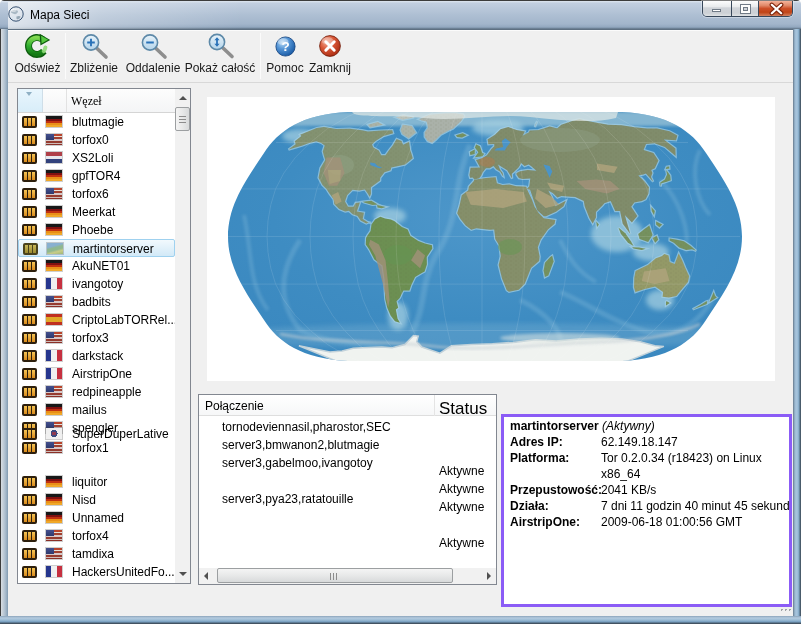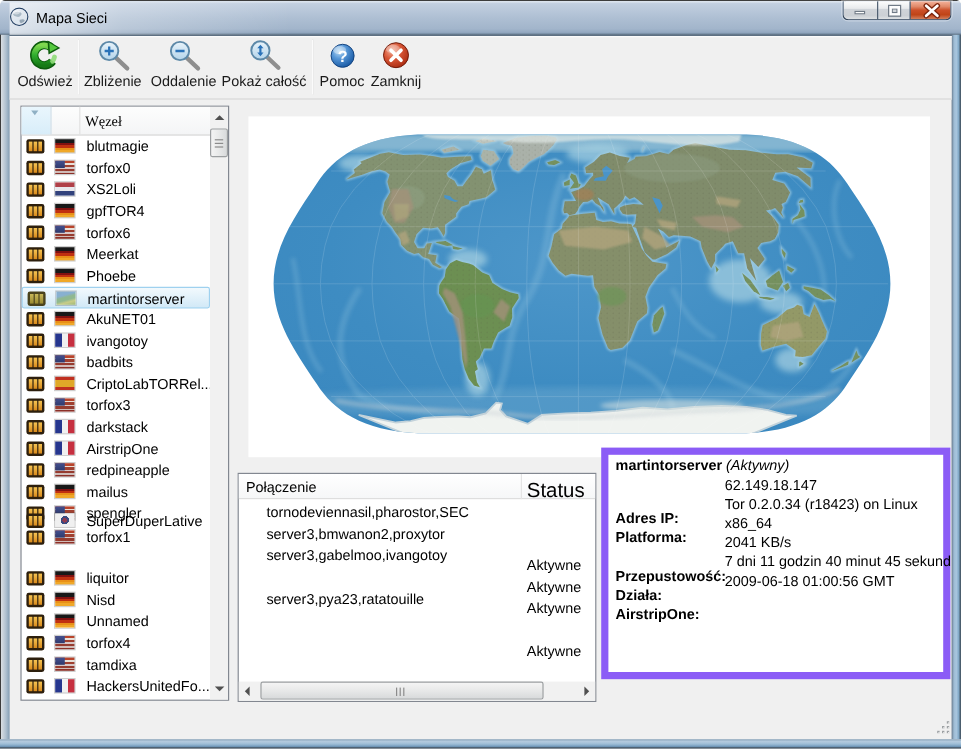--- a/index.html
+++ b/index.html
@@ -23,21 +23,21 @@
 #cb-max { width:27px; background:linear-gradient(180deg,#fdfdfd 0,#e8eaec 40%,#d0d4d9 45%,#ccd0d5 80%,#dfe2e4 100%); border-right:1px solid #37475a;}
 #cb-close { flex:1; background:linear-gradient(180deg,#f5b39b 0,#e08969 30%,#cc4f28 50%,#c04417 75%,#d2815f 100%);}
 
 #toolbar { position:absolute; left:8px; top:30px; width:785px; height:53px; background:#f0f0f0; border-bottom:1px solid #d8d8d8; box-shadow:inset 0 1px 0 #fbfbfb;}
 .tsep { position:absolute; top:3px; width:1px; height:46px; background:#c3c3c3; border-right:1px solid #fbfbfb;}
 .tlabel { position:absolute; top:31px; font-size:12px; color:#1a1a1a; text-align:center; white-space:nowrap; transform:translateX(-50%);}
 
 #maparea { position:absolute; left:207px; top:97px; width:568px; height:284px; background:#fff; }
 #listpanel { position:absolute; left:17px; top:88px; width:174px; height:496px; background:#fff; border:1px solid #828790; }
 #connpanel { position:absolute; left:198px; top:394px; width:299px; height:191px; background:#fff; border:1px solid #828790; }
-#detpanel { position:absolute; left:501px; top:373px; width:291px; height:193px; background:#fff; border:6px solid #8b5cf6; font-size:12px; }
+#detpanel { position:absolute; left:501px; top:414px; width:291px; height:193px; background:#fff; border:3px solid #8b5cf6; font-size:12px; }
 
 #lhead { position:absolute; left:0; top:0; width:157px; height:24px; background:linear-gradient(180deg,#fdfdfd,#f4f5f6); border-bottom:1px solid #d5d5d5;font-family:Liberation Serif, serif;}
 #lhead .hc1 { position:absolute; left:0; top:0; width:25px; height:23px; background:linear-gradient(180deg,#e9f6fd,#d8edf9); border-right:1px solid #cfdee8;}
 #lhead .hc2 { position:absolute; left:25px; top:0; width:24px; height:23px; border-right:1px solid #e2e2e2;}
 #lhead .htxt { position:absolute; left:53px; top:5px; font-size:12px; color:#000;}
 .sortarrow { position:absolute; width:0; height:0; border-left:3.5px solid transparent; border-right:3.5px solid transparent; border-top:4px solid #8fb0c4;}
 .lrow { position:absolute; left:0; width:157px; height:18px; }
 .lrow .nm { position:absolute; left:54px; top:2px; font-size:12px; color:#000; white-space:nowrap;}
 .bwicon { position:absolute; left:4px; top:3px; width:15px; height:12px; background:#2d1f0d; border-radius:2px; }
 .bwicon i { position:absolute; top:2px; width:3px; height:8px; background:linear-gradient(180deg,#f5c453,#d98a1c);}
@@ -58,21 +58,21 @@
 .sb-h { position:absolute; left:0; bottom:0; height:16px; background:#f1f1f1;}
 .sb-thumb { position:absolute; background:linear-gradient(90deg,#f4f4f4,#e9eaea 45%,#d8dadb); border:1px solid #9c9fa1; border-radius:2px;}
 .sb-thumb-h { position:absolute; background:linear-gradient(180deg,#f4f4f4,#e9eaea 45%,#d8dadb); border:1px solid #9c9fa1; border-radius:2px;}
 .grip-v { position:absolute; left:3px; width:7px; height:1px; background:#8c8c8c;}
 .grip-h { position:absolute; top:4px; width:1px; height:7px; background:#8c8c8c;}
 .arr { position:absolute; width:0; height:0; }
 .crow { position:absolute; left:0; width:297px; height:18px; font-size:12px;}
 .crow .cp { position:absolute; left:23px; top:2px; white-space:nowrap;}
 .crow .cs { position:absolute; left:240px; top:2px;margin-top:44px;}
 .dl { position:absolute; left:6px; width:283px; }
-.dl b { position:absolute; left:0; top:0;margin-top:28px; }
+.dl b { position:absolute; left:0; top:0; }
 .dl span { position:absolute; left:91px; top:0; white-space:nowrap;}
 </style></head>
 <body>
 <div id="win">
   <div id="frame-top"></div>
   <div id="frame-left"></div>
   <div id="frame-right"></div>
   <div id="frame-bottom"></div>
   <div id="titlebar">
     <svg width="28" height="24" style="position:absolute;left:0;top:4px">
@@ -694,21 +694,21 @@
     <div style="position:absolute;left:0;top:0;width:297px;height:21px;background:linear-gradient(180deg,#ffffff,#f6f7f8);border-bottom:1px solid #dedede;">
       <span style="position:absolute;left:6px;top:4px;font-size:12px;">Połączenie</span>
       <span style="position:absolute;left:235px;top:0;width:1px;height:21px;background:#e4e4e4;"></span>
       <span style="position:absolute;left:240px;top:4px;font-size:17px;">Status</span>
     </div>
     <div class="crow" style="top:23px">
         <span class="cp">tornodeviennasil,pharostor,SEC</span>
         <span class="cs">Aktywne</span>
       </div>
     <div class="crow" style="top:41px">
-        <span class="cp">server3,bmwanon2,proxytor</span>
+        <span class="cp">server3,bmwanon2,blutmagie</span>
         <span class="cs">Aktywne</span>
       </div>
     <div class="crow" style="top:59px">
         <span class="cp">server3,gabelmoo,ivangotoy</span>
         <span class="cs">Aktywne</span>
       </div>
     <div class="crow" style="top:95px">
         <span class="cp">server3,pya23,ratatouille</span>
         <span class="cs">Aktywne</span>
       </div>

